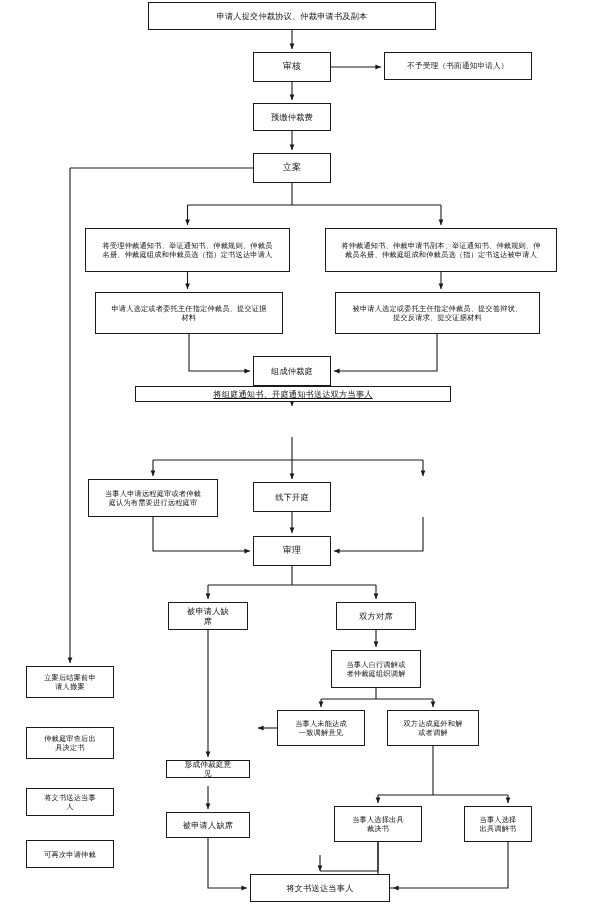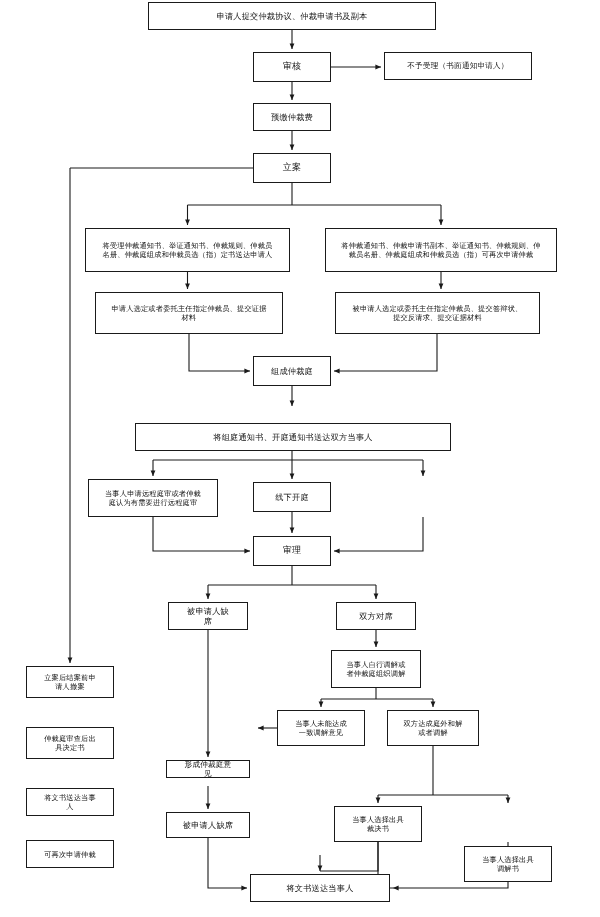--- a/index.html
+++ b/index.html
@@ -148,32 +148,32 @@
     <div class="node fs-8" style="left: 253px; top: 103px; width: 78px; height: 28px; border-color: rgb(26, 26, 26); background: rgb(255, 255, 255); color: rgb(17, 17, 17);">
       <span>预缴仲裁费</span>
     </div>
     <div class="node fs-9" style="left: 253px; top: 153px; width: 78px; height: 30px; border-color: rgb(26, 26, 26); background: rgb(255, 255, 255); color: rgb(17, 17, 17);">
       <span>立案</span>
     </div>
     <div class="node fs-7" style="left: 85px; top: 228px; width: 205px; height: 44px; border-color: rgb(26, 26, 26); background: rgb(255, 255, 255); color: rgb(17, 17, 17);">
       <span>将受理仲裁通知书、举证通知书、仲裁规则、仲裁员名册、仲裁庭组成和仲裁员选（指）定书送达申请人</span>
     </div>
     <div class="node fs-7" style="left: 325px; top: 228px; width: 232px; height: 44px; border-color: rgb(26, 26, 26); background: rgb(255, 255, 255); color: rgb(17, 17, 17);">
-      <span>将仲裁通知书、仲裁申请书副本、举证通知书、仲裁规则、仲裁员名册、仲裁庭组成和仲裁员选（指）可再次申请仲裁</span>
+      <span>将仲裁通知书、仲裁申请书副本、举证通知书、仲裁规则、仲裁员名册、仲裁庭组成和仲裁员选（指）定书送达被申请人</span>
     </div>
     <div class="node fs-7" style="left: 95px; top: 292px; width: 188px; height: 42px; border-color: rgb(26, 26, 26); background: rgb(255, 255, 255); color: rgb(17, 17, 17);">
       <span>申请人选定或者委托主任指定仲裁员、提交证据材料</span>
     </div>
     <div class="node fs-7" style="left: 335px; top: 292px; width: 205px; height: 42px; border-color: rgb(26, 26, 26); background: rgb(255, 255, 255); color: rgb(17, 17, 17);">
       <span>被申请人选定或委托主任指定仲裁员、提交答辩状、提交反请求、提交证据材料</span>
     </div>
     <div class="node fs-8" style="left: 253px; top: 356px; width: 78px; height: 30px; border-color: rgb(26, 26, 26); background: rgb(255, 255, 255); color: rgb(17, 17, 17);">
       <span>组成仲裁庭</span>
     </div>
-    <div class="node fs-8" style="left: 135px; top: 423px; width: 316px; height: 28px; border-color: rgb(26, 26, 26); background: rgb(255, 255, 255); color: rgb(17, 17, 17);">
+    <div class="node fs-8" style="left: 135px; top: 386px; width: 316px; height: 16px; border-color: rgb(26, 26, 26); background: rgb(255, 255, 255); color: rgb(17, 17, 17); text-decoration: underline;">
       <span>将组庭通知书、开庭通知书送达双方当事人</span>
     </div>
     <div class="node fs-8" style="left: 253px; top: 482px; width: 78px; height: 30px; border-color: rgb(26, 26, 26); background: rgb(255, 255, 255); color: rgb(17, 17, 17);">
       <span>线下开庭</span>
     </div>
     <div class="node fs-7" style="left: 88px; top: 479px; width: 130px; height: 38px; border-color: rgb(26, 26, 26); background: rgb(255, 255, 255); color: rgb(17, 17, 17);">
       <span>当事人申请远程庭审或者仲裁庭认为有需要进行远程庭审</span>
     </div>
     <div class="node fs-9" style="left: 253px; top: 536px; width: 78px; height: 30px; border-color: rgb(26, 26, 26); background: rgb(255, 255, 255); color: rgb(17, 17, 17);">
       <span>审理</span>
@@ -195,21 +195,21 @@
     </div>
     <div class="node fs-75" style="left: 166px; top: 760px; width: 84px; height: 18px; border-color: rgb(26, 26, 26); background: rgb(255, 255, 255); color: rgb(17, 17, 17);">
       <span>形成仲裁庭意见</span>
     </div>
     <div class="node fs-8" style="left: 166px; top: 812px; width: 84px; height: 26px; border-color: rgb(26, 26, 26); background: rgb(255, 255, 255); color: rgb(17, 17, 17);">
       <span>被申请人缺席</span>
     </div>
     <div class="node fs-7" style="left: 334px; top: 806px; width: 88px; height: 36px; border-color: rgb(26, 26, 26); background: rgb(255, 255, 255); color: rgb(17, 17, 17);">
       <span>当事人选择出具裁决书</span>
     </div>
-    <div class="node fs-7" style="left: 464px; top: 806px; width: 88px; height: 36px; border-color: rgb(26, 26, 26); background: rgb(255, 255, 255); color: rgb(17, 17, 17); margin-top: 40px;">
+    <div class="node fs-7" style="left: 464px; top: 806px; width: 68px; height: 36px; border-color: rgb(26, 26, 26); background: rgb(255, 255, 255); color: rgb(17, 17, 17);">
       <span>当事人选择出具调解书</span>
     </div>
     <div class="node fs-8" style="left: 250px; top: 874px; width: 140px; height: 28px; border-color: rgb(26, 26, 26); background: rgb(255, 255, 255); color: rgb(17, 17, 17);">
       <span>将文书送达当事人</span>
     </div>
     <div class="node fs-7" style="left: 26px; top: 666px; width: 88px; height: 32px; border-color: rgb(26, 26, 26); background: rgb(255, 255, 255); color: rgb(17, 17, 17);">
       <span>立案后结案前申请人撤案</span>
     </div>
     <div class="node fs-7" style="left: 26px; top: 727px; width: 88px; height: 32px; border-color: rgb(26, 26, 26); background: rgb(255, 255, 255); color: rgb(17, 17, 17);">
       <span>仲裁庭审查后出具决定书</span>

